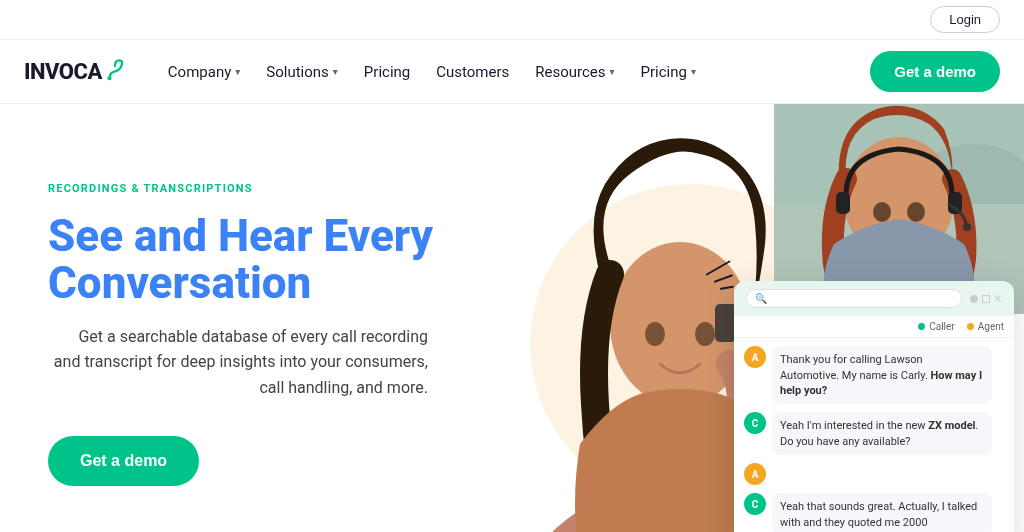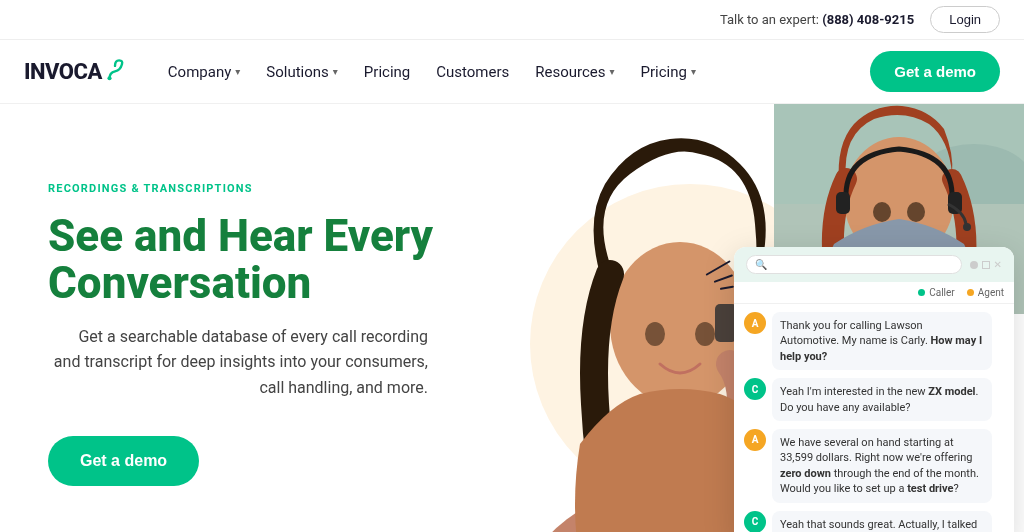--- a/index.html
+++ b/index.html
@@ -114,21 +114,21 @@
       font-weight: 700;
       letter-spacing: 1.2px;
       color: #00c389;
       text-transform: uppercase;
       margin-bottom: 18px;
     }
     .hero-title {
       font-size: 44px;
       font-weight: 800;
       line-height: 1.08;
-      color: #15803d;
+      color: #3b82f6;
       margin-bottom: 16px;
     }
     .hero-desc {
       font-size: 16px;
       line-height: 1.6;
       color: #444;
       margin-bottom: 36px;
       max-width: 380px;
       text-align: right;
     }
@@ -321,24 +321,20 @@
       z-index: 4;
       overflow: hidden;
       border-radius: 0 0 0 0;
     }
 
   </style>
 </head>
 <body>
 
 <div class="top-bar">
-  <span class="top-bar-text">
-    <span>Talk to an expert:</span>
-    <span class="top-bar-phone">(888) 408-9215</span>
-  </span>
   <button class="login-btn">Login</button>
 </div>
 
 <nav>
   <a class="logo" href="#">
     <span class="logo-text">INVOCA</span>
     <svg class="logo-icon" viewBox="0 0 32 32" fill="none">
       <path d="M8 28 Q8 20 16 18 Q24 16 26 8 Q28 2 22 2 Q16 2 16 10" stroke="#00c389" stroke-width="3.5" fill="none" stroke-linecap="round"></path>
       <circle cx="8" cy="28" r="3" fill="#00c389"></circle>
     </svg>
@@ -486,23 +482,20 @@
 
         <div class="chat-msg">
           <div class="chat-avatar avatar-caller">C</div>
           <div class="chat-bubble">
             Yeah I'm interested in the new <b>ZX model</b>. Do you have any available?
           </div>
         </div>
 
         <div class="chat-msg">
           <div class="chat-avatar avatar-agent">A</div>
-          <div class="chat-bubble">
-            We have several on hand starting at 33,599 dollars. Right now we're offering <b>zero down</b> through the end of the month. Would you like to set up a <b>test drive</b>?
-          </div>
         </div>
 
         <div class="chat-msg">
           <div class="chat-avatar avatar-caller">C</div>
           <div class="chat-bubble">
             Yeah that sounds great. Actually, I talked with  and they quoted me 2000
           </div>
         </div>
 
       </div>

